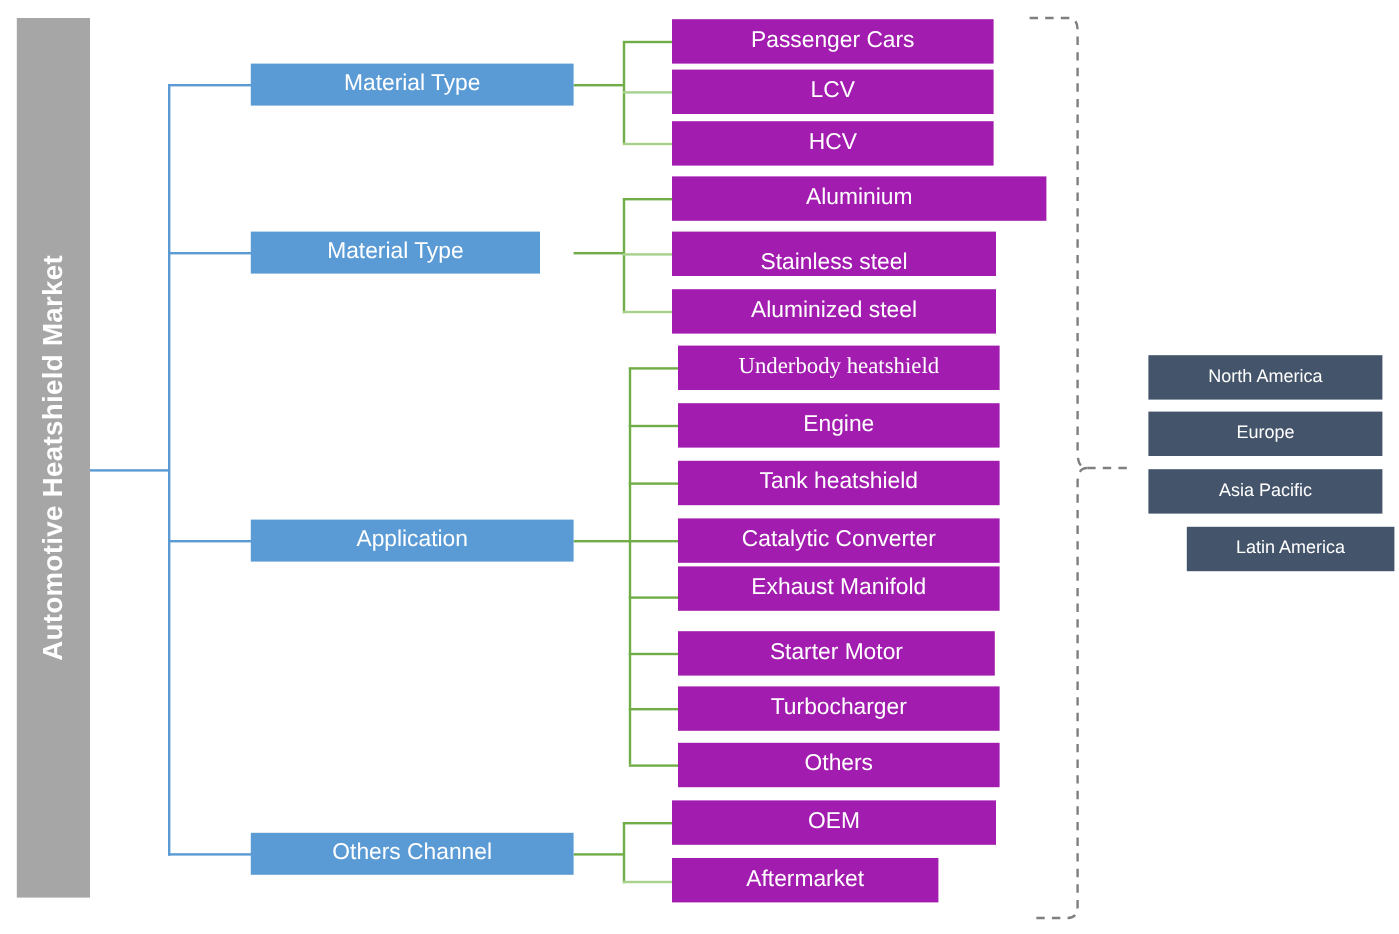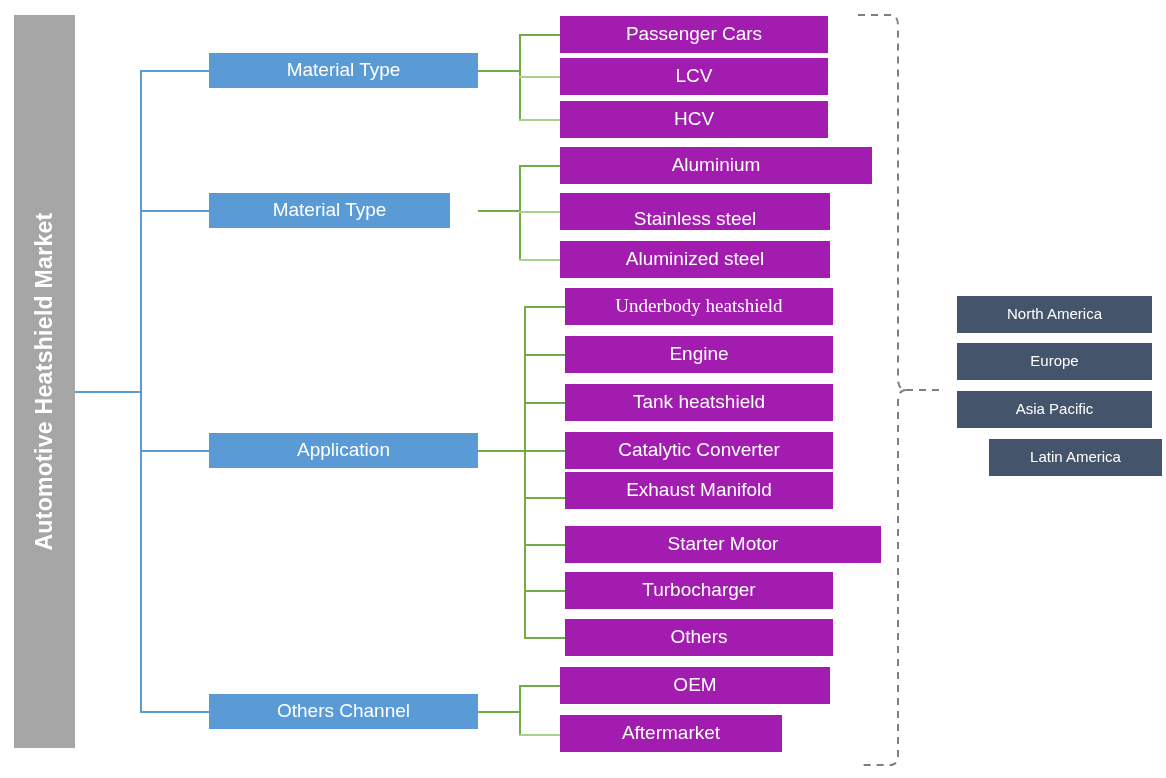--- a/index.html
+++ b/index.html
@@ -176,21 +176,21 @@
   </div>
   <div class="box box-sub" style="left:565px; top:384px; width:268px;">
     <span>Tank heatshield</span>
   </div>
   <div class="box box-sub" style="left:565px; top:432px; width:268px;">
     <span>Catalytic Converter</span>
   </div>
   <div class="box box-sub" style="left:565px; top:472px; width:268px;">
     <span>Exhaust Manifold</span>
   </div>
-  <div class="box box-sub" style="left:565px; top:526px; width:316px;">
+  <div class="box box-sub" style="left:565px; top:526px; width:264px;">
     <span>Starter Motor</span>
   </div>
   <div class="box box-sub" style="left:565px; top:572px; width:268px;">
     <span>Turbocharger</span>
   </div>
   <div class="box box-sub" style="left:565px; top:619px; width:268px;">
     <span>Others</span>
   </div>
 
   <div class="box box-sub" style="left:560px; top:667px; width:270px;">

